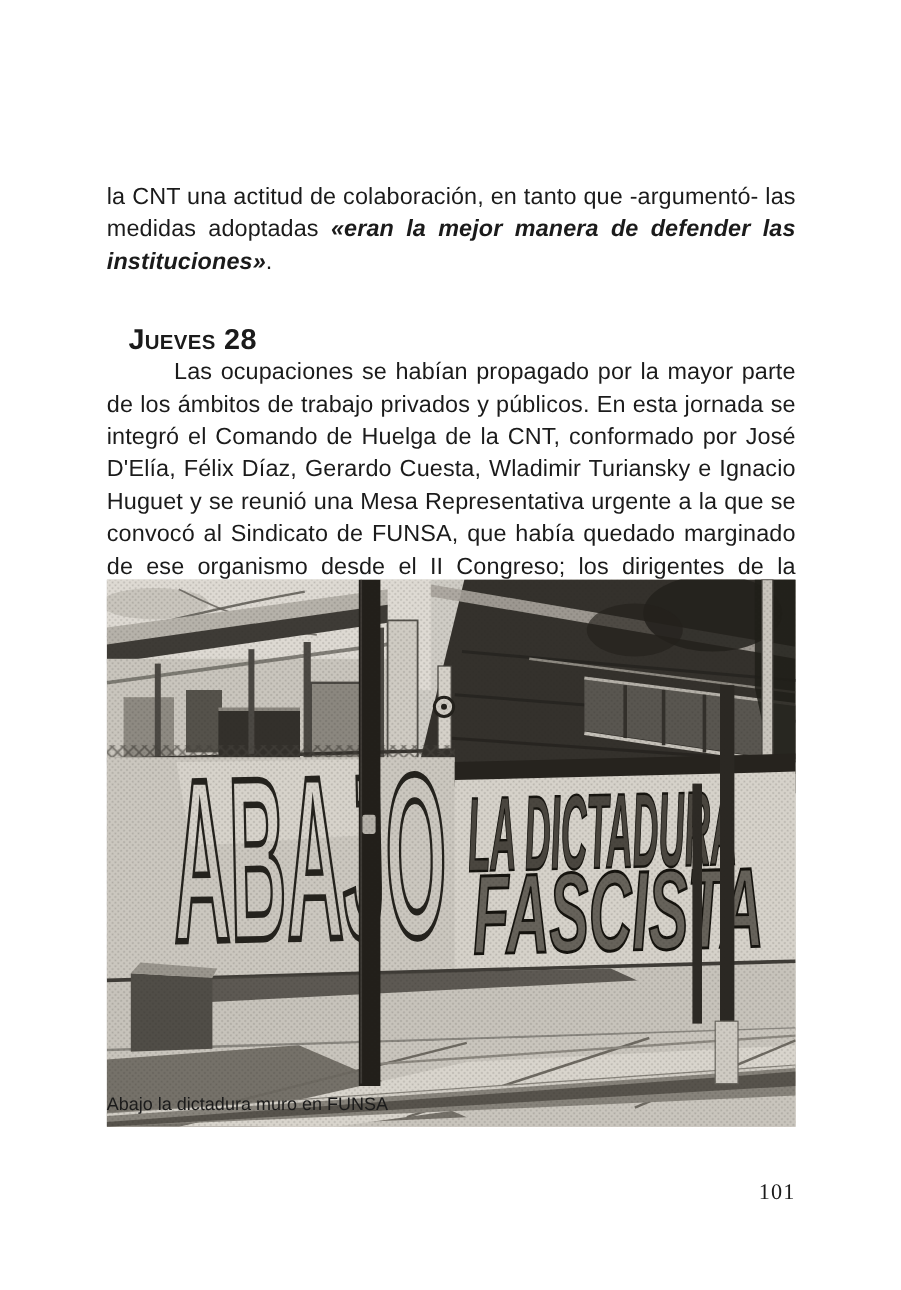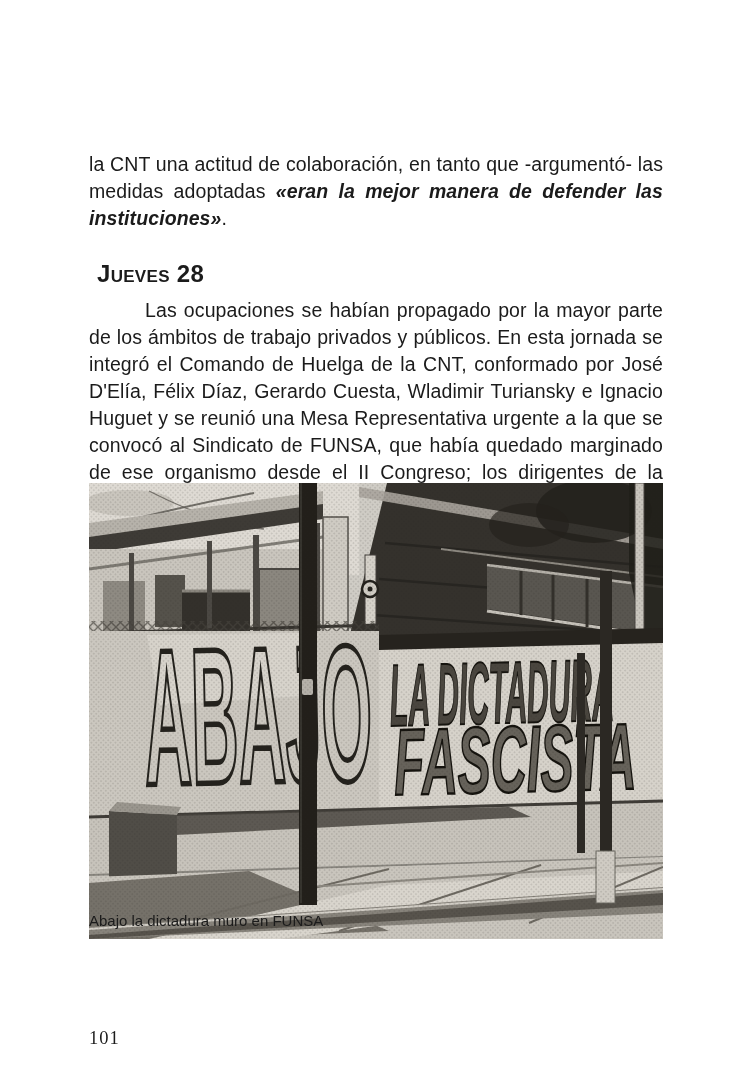--- a/index.html
+++ b/index.html
@@ -17,41 +17,41 @@
     left:89px;width:574px;
     margin:0;
     font-size:19.5px;line-height:27px;
     text-align:justify;
     letter-spacing:0.1px;
   }
   .para1{top:151px;}
   .para1 .emph{font-weight:bold;font-style:italic;}
   .heading{
     position:absolute;left:89px;top:252px;
-    margin:8px;
+    margin:18px;
     font-size:24px;font-weight:bold;
     font-variant-caps:small-caps;
     letter-spacing:0.3px;
   }
   .para2{top:297px;text-indent:56px;}
   .photo{
     position:absolute;left:89px;top:483px;
     width:574px;height:456px;margin:0;
     background:#cfccc5;
   }
   .photo svg{display:block;width:574px;height:456px;}
   .caption{
     position:absolute;left:89px;top:911px;width:574px;
     font-size:15px;line-height:19px;
   }
   .page-number{
     position:absolute;left:89px;top:984px;width:574px;
-    text-align:left;
+    text-align:right;
     font-family:"Liberation Serif",serif;
-    font-size:18.5px;letter-spacing:1px;margin-top:44px;
+    font-size:18.5px;letter-spacing:1px;
   }
   .g-text{font-family:"Liberation Sans",sans-serif;}
 </style>
 </head>
 <body>
 
 <div class="page">
 
   <p class="body-text para1"><span>la CNT una actitud de colaboración, en tanto que -argumentó- las medidas adoptadas </span><span class="emph">«eran la mejor manera de defender las instituciones»</span><span>.</span></p>
 

